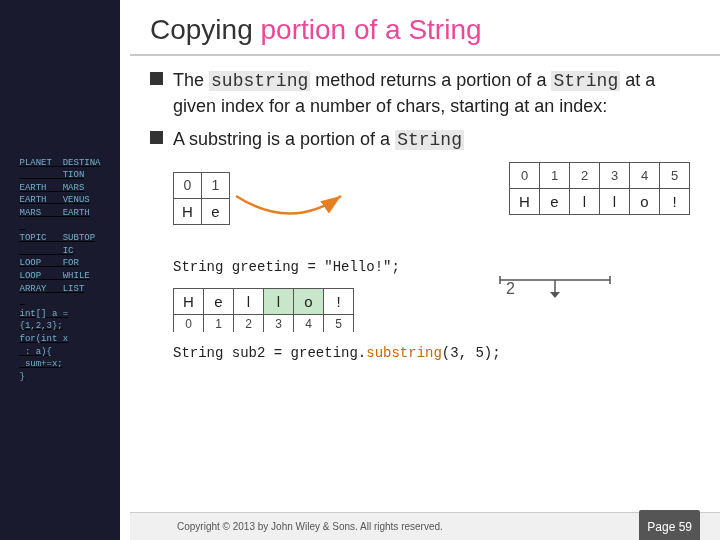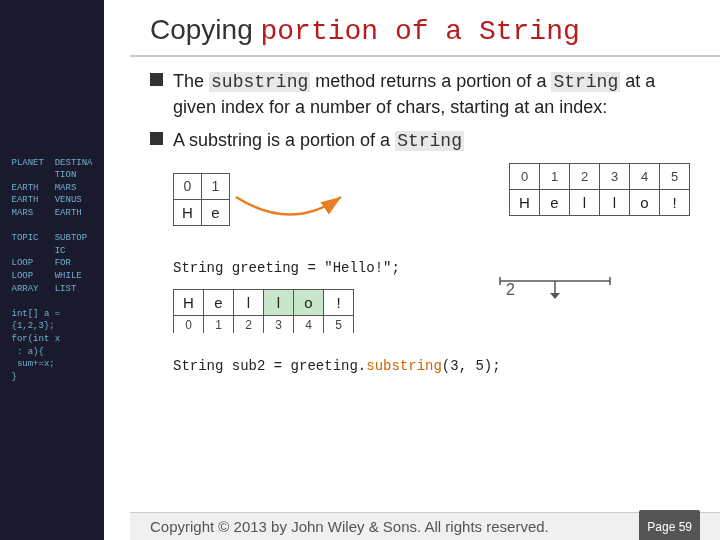--- a/index.html
+++ b/index.html
@@ -10,28 +10,29 @@
       background: #fff;
       font-family: Arial, sans-serif;
       overflow: hidden;
       position: relative;
     }
 
     
     .left-strip {
       position: absolute;
       left: 0; top: 0;
-      width: 104px;
+      width: 120px;
       height: 540px;
       background: #1a1a2e;
       display: flex;
       flex-direction: column;
       align-items: center;
       justify-content: center;
       overflow: hidden;
+      text-decoration: underline;
     }
 
     .left-strip-code {
       color: #7ec8e3;
       font-family: 'Courier New', monospace;
       font-size: 9px;
       line-height: 1.4;
       padding: 8px;
       opacity: 0.85;
     }
@@ -52,22 +53,22 @@
       border-bottom: 2px solid #c8c8c8;
     }
 
     .title-bar h1 {
       font-size: 28px;
       font-weight: normal;
       color: #333;
     }
 
     .title-bar h1 .mono {
-      font-family: Liberation Mono, monospace;
-      color: #b91c1c;
+      font-family: Liberation Sans, sans-serif;
+      color: #ec4899;
     }
 
     
     .content-body {
       padding: 12px 20px 8px 20px;
     }
 
     
     .bullet {
       display: flex;
@@ -188,40 +189,41 @@
     .hello-table td.highlight-o {
       background: #c8e6c9;
     }
 
     
     .sub2-code {
       font-family: 'Courier New', monospace;
       font-size: 14px;
       color: #222;
       margin-left: 23px;
-      margin-top: 22px;
+      margin-top: 10px;
       line-height: 1.6;
     }
 
     
     .footer {
       position: absolute;
       bottom: 0; left: 0; right: 0;
       height: 28px;
       background: #f0f0f0;
       border-top: 1px solid #ccc;
       display: flex;
       align-items: center;
       justify-content: space-between;
       padding: 0 20px;
     }
 
     .footer-text {
-      font-size: 15px;
+      font-size: 10px;
       color: #555;
+      margin-left: 27px;
     }
 
     .page-badge {
       background: #555;
       color: #fff;
       font-size: 12px;
       padding: 10px 8px;
       border-radius: 2px;
     }
   </style>

